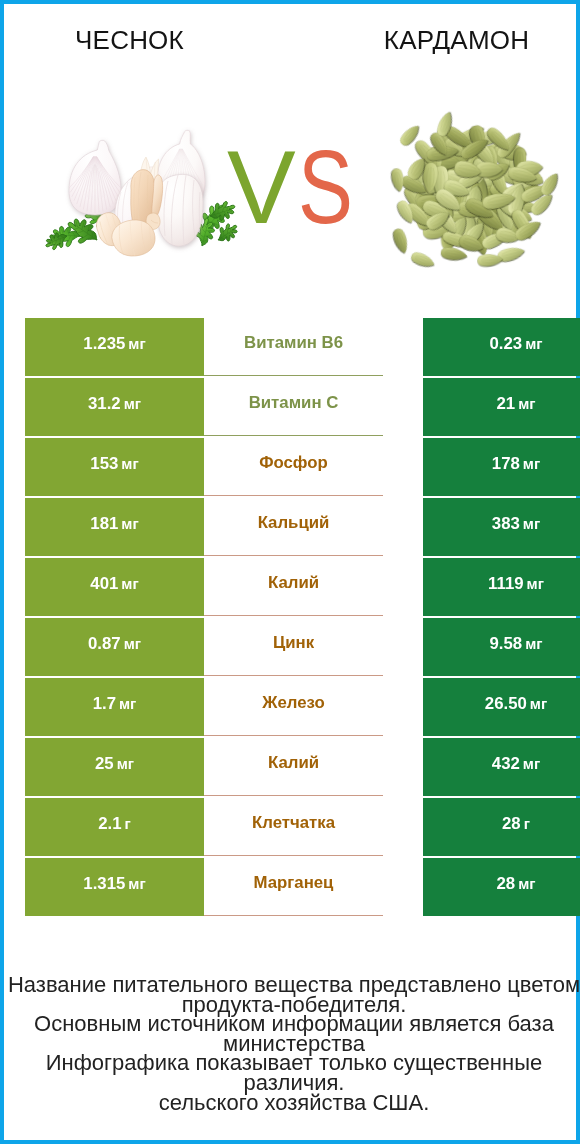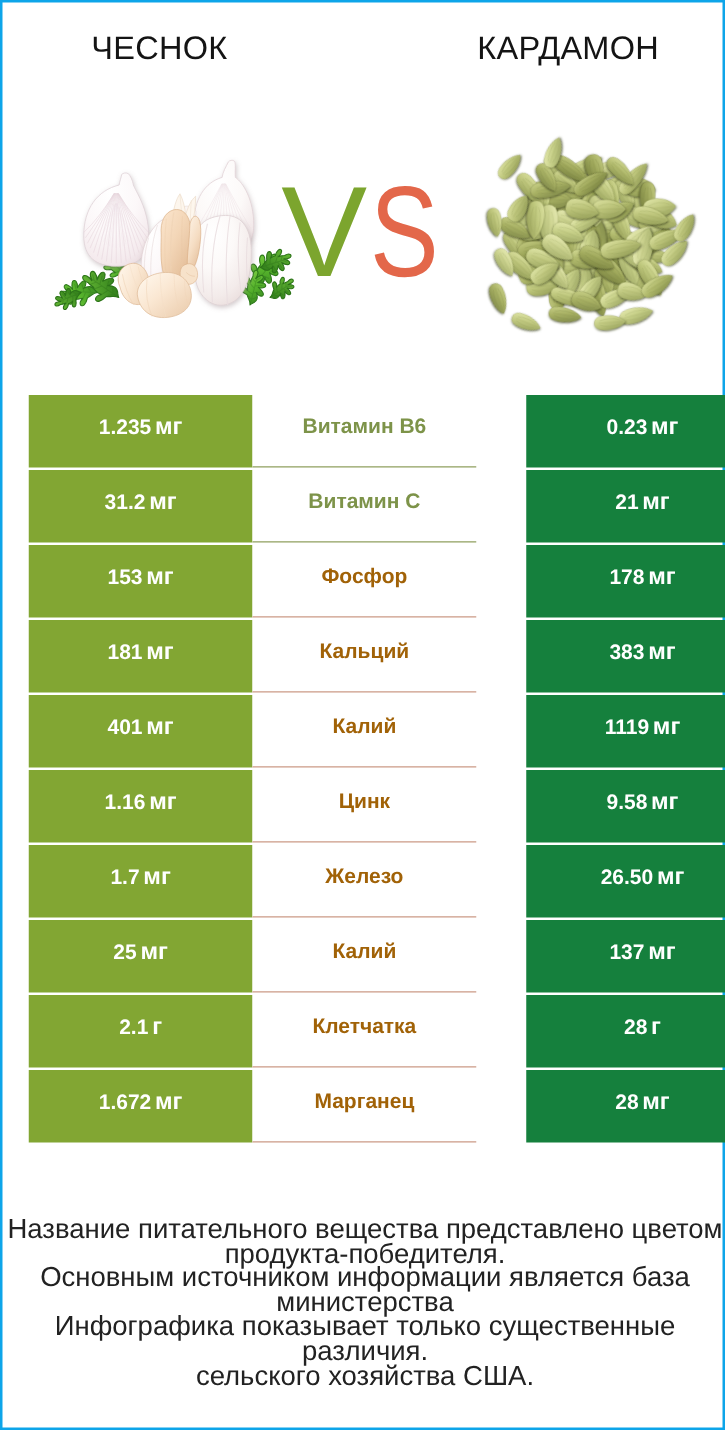--- a/index.html
+++ b/index.html
@@ -5,21 +5,21 @@
   html, body { margin:0; padding:0; background:#fff; }
   body {
     width:580px; height:1144px;
     font-family:"Liberation Sans", sans-serif;
     overflow:hidden;
     box-sizing:border-box;
   }
   .page {
     position:relative; width:580px; height:1144px;
     box-sizing:border-box;
-    border:2px solid #0ea5e9;
+    border:4px solid #0ea5e9;
     background:#ffffff;
   }
 
   
   .titles { position:absolute; left:0; top:20px; width:580px; height:32px; }
   .title {
     position:absolute; top:0; font-size:26px; line-height:32px;
     color:#141414; letter-spacing:0.2px; white-space:nowrap;
     font-family:"Liberation Sans", sans-serif; font-weight:400;
     text-align:center;
@@ -42,21 +42,21 @@
   .cell {
     position:absolute; top:0; height:58px; box-sizing:border-box;
     display:flex; align-items:center; justify-content:center;
     font-size:16.8px; font-weight:700; padding-bottom:7px;
   }
   .cell-left  { left:0;   width:179px; background:#82a633; color:#ffffff; }
   .cell-right { left:358px; width:186px; background:#15803d; color:#ffffff;margin-left:40px; }
   .cell-mid   { left:179px; width:179px; background:#ffffff;text-align:right; }
   .cell-mid.w-left  { color:#7d9349; border-bottom:1px solid #90a05f; }
   .cell-mid.w-right { color:#a16207; border-bottom:1px solid #cb9a86; }
-  .unit { font-size:19px; margin-left:3px; }
+  .unit { font-size:15px; margin-left:3px; }
 
   
   .footer { position:absolute; left:0; top:971px; width:580px; text-align:center; }
   .footer p { margin:0; font-size:22px; line-height:19.6px; color:#222222;
               font-family:"Liberation Sans", sans-serif; }
 </style>
 </head>
 <body>
 
 <div class="page">
@@ -762,21 +762,21 @@
         <div class="cell cell-mid w-right">
           <span>Калий</span>
         </div>
         <div class="cell cell-right">
           <span>1119</span>
           <span class="unit">мг</span>
         </div>
       </div>
       <div class="row">
         <div class="cell cell-left">
-          <span>1.16</span>
+          <span>0.87</span>
           <span class="unit">мг</span>
         </div>
         <div class="cell cell-mid w-right">
           <span>Цинк</span>
         </div>
         <div class="cell cell-right">
           <span>9.58</span>
           <span class="unit">мг</span>
         </div>
       </div>
@@ -795,40 +795,40 @@
       </div>
       <div class="row">
         <div class="cell cell-left">
           <span>25</span>
           <span class="unit">мг</span>
         </div>
         <div class="cell cell-mid w-right">
           <span>Калий</span>
         </div>
         <div class="cell cell-right">
-          <span>137</span>
+          <span>432</span>
           <span class="unit">мг</span>
         </div>
       </div>
       <div class="row">
         <div class="cell cell-left">
           <span>2.1</span>
           <span class="unit">г</span>
         </div>
         <div class="cell cell-mid w-right">
           <span>Клетчатка</span>
         </div>
         <div class="cell cell-right">
           <span>28</span>
           <span class="unit">г</span>
         </div>
       </div>
       <div class="row">
         <div class="cell cell-left">
-          <span>1.672</span>
+          <span>1.315</span>
           <span class="unit">мг</span>
         </div>
         <div class="cell cell-mid w-right">
           <span>Марганец</span>
         </div>
         <div class="cell cell-right">
           <span>28</span>
           <span class="unit">мг</span>
         </div>
       </div>

